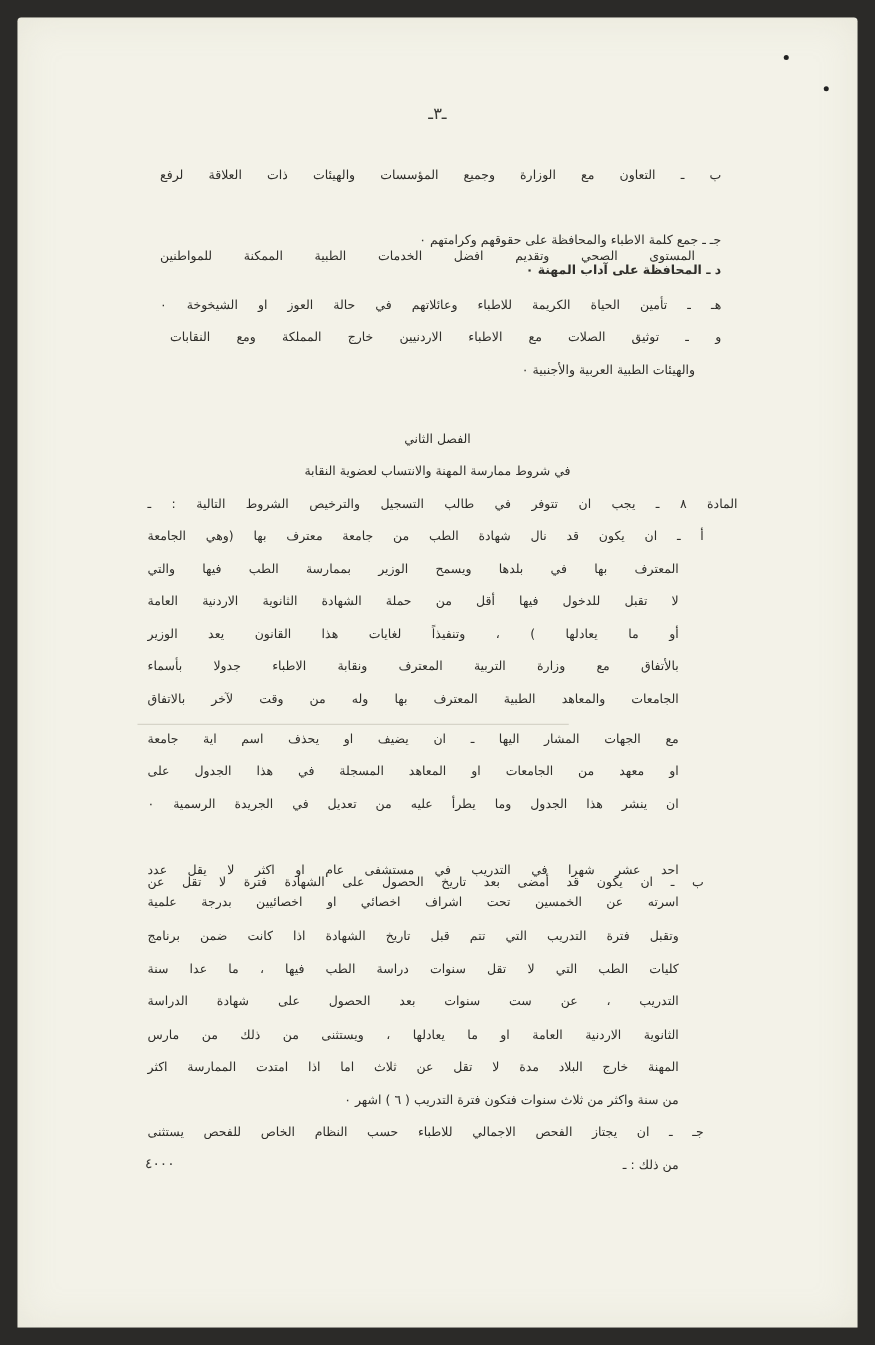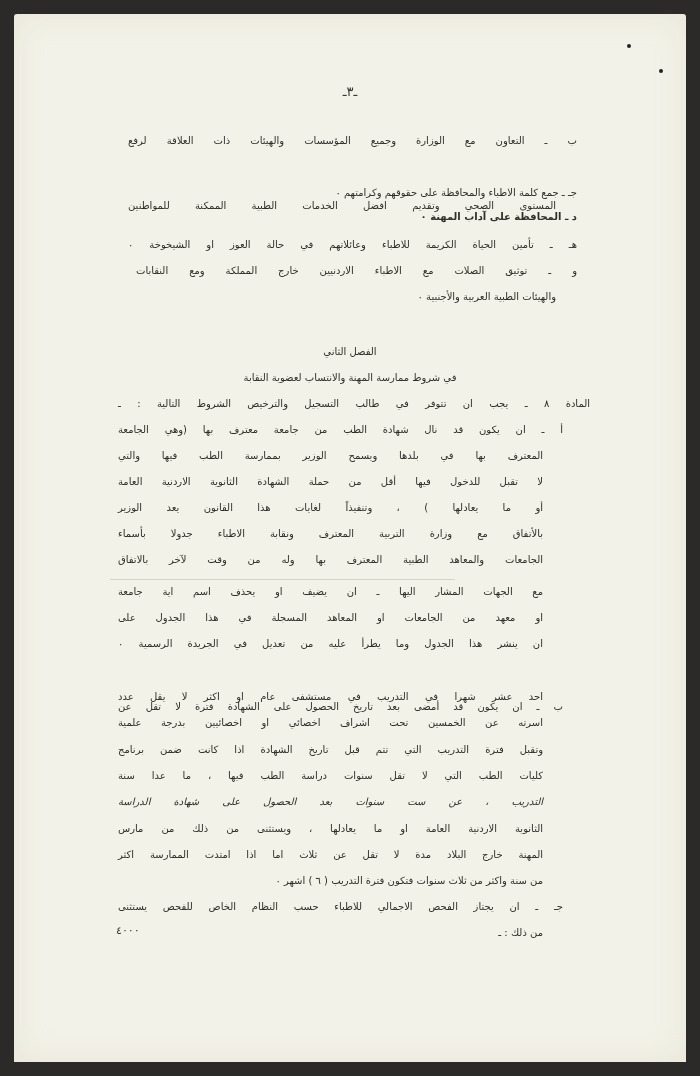--- a/index.html
+++ b/index.html
@@ -112,21 +112,21 @@
 
 <div class="line" style="left:118px; width:425px; top:583px;">مع الجهات المشار اليها ـ ان يضيف او يحذف اسم اية جامعة</div>
 <div class="line" style="left:118px; width:425px; top:609px;">او معهد من الجامعات او المعاهد المسجلة في هذا الجدول على</div>
 <div class="line" style="left:118px; width:425px; top:635px;">ان ينشر هذا الجدول وما يطرأ عليه من تعديل في الجريدة الرسمية ٠</div>
 
 <div class="line" style="left:118px; width:445px; top:662px;margin-top:36px;">ب ـ ان يكون قد أمضى بعد تاريخ الحصول على الشهادة فترة لا تقل عن</div>
 <div class="line" style="left:118px; width:425px; top:688px;">احد عشر شهرا في التدريب في مستشفى عام او اكثر لا يقل عدد</div>
 <div class="line" style="left:118px; width:425px; top:714px;">اسرته عن الخمسين تحت اشراف اخصائي او اخصائيين بدرجة علمية</div>
 <div class="line" style="left:118px; width:425px; top:741px;">وتقبل فترة التدريب التي تتم قبل تاريخ الشهادة اذا كانت ضمن برنامج</div>
 <div class="line" style="left:118px; width:425px; top:767px;">كليات الطب التي لا تقل سنوات دراسة الطب فيها ، ما عدا سنة</div>
-<div class="line" style="left:118px; width:425px; top:793px;font-style:italic;">التدريب ، عن ست سنوات بعد الحصول على شهادة الدراسة</div>
+<div class="line" style="left:118px; width:425px; top:793px;">التدريب ، عن ست سنوات بعد الحصول على شهادة الدراسة</div>
 <div class="line" style="left:118px; width:425px; top:820px;">الثانوية الاردنية العامة او ما يعادلها ، ويستثنى من ذلك من مارس</div>
 <div class="line" style="left:118px; width:425px; top:846px;">المهنة خارج البلاد مدة لا تقل عن ثلاث اما اذا امتدت الممارسة اكثر</div>
 <div class="line last" style="left:118px; width:425px; top:872px;">من سنة واكثر من ثلاث سنوات فتكون فترة التدريب ( ٦ ) اشهر ٠</div>
 
 <div class="line" style="left:118px; width:445px; top:898px;">جـ ـ ان يجتاز الفحص الاجمالي للاطباء حسب النظام الخاص للفحص يستثنى</div>
 <div class="line last" style="left:400px; width:143px; top:924px;">من ذلك : ـ</div>
 
 <div class="footer-code">٤٠٠٠</div>
 
 </body></html>

